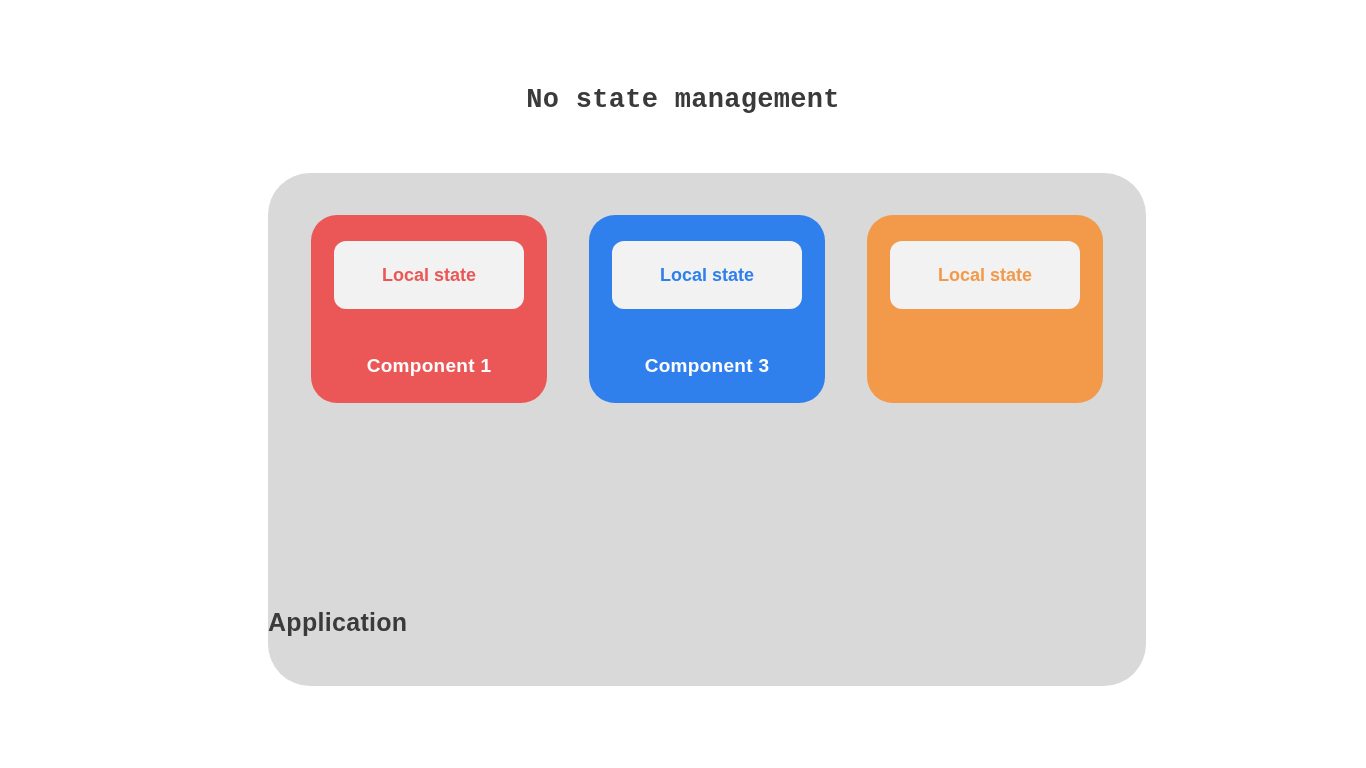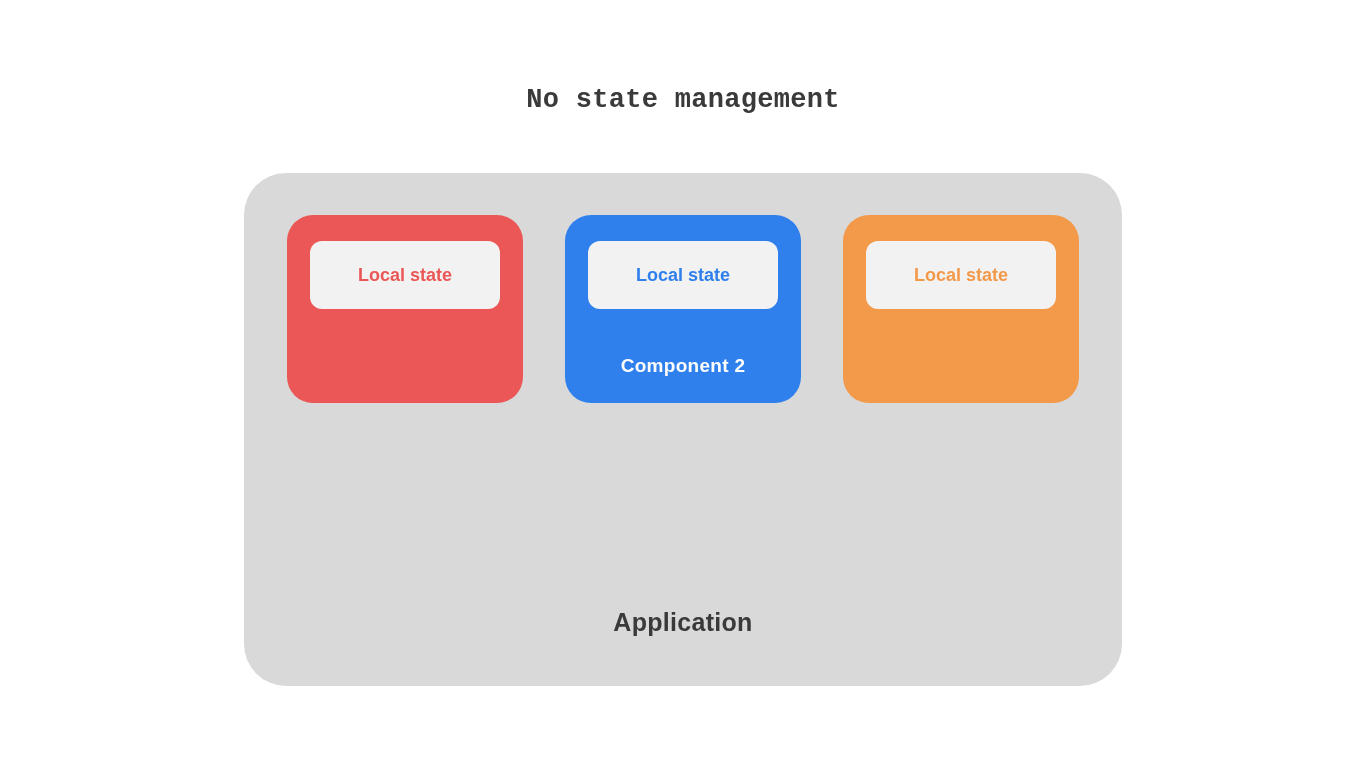--- a/index.html
+++ b/index.html
@@ -68,45 +68,46 @@
     font-size: 19px;
     font-weight: 700;
     color: #fdfdfd;
     letter-spacing: 0.3px;
   }
   .application-label {
     position: absolute;
     left: 0;
     bottom: 49px;
     width: 100%;
-    text-align: center;
+    text-align: left;
     font-size: 25px;
     font-weight: 700;
     color: #3a3a3a;
     letter-spacing: 0.3px;
   }
 </style>
 </head>
 <body>
 
 <div class="diagram-title">No state management</div>
 
-<div class="app-container" style="background-color: rgb(217, 217, 217);">
+<div class="app-container" style="background-color: rgb(217, 217, 217); margin-left: 24px;">
 
   <div class="component-card card-1" style="background-color: rgb(235, 87, 87);">
     <div class="local-state-box" style="background-color: rgb(242, 242, 242);">
       <span class="local-state-label" style="color: rgb(235, 87, 87);">Local state</span>
     </div>
+    <div class="component-label">Component 1</div>
   </div>
 
   <div class="component-card card-2" style="background-color: rgb(47, 128, 237);">
     <div class="local-state-box" style="background-color: rgb(242, 242, 242);">
       <span class="local-state-label" style="color: rgb(47, 128, 237);">Local state</span>
     </div>
-    <div class="component-label">Component 2</div>
+    <div class="component-label">Component 3</div>
   </div>
 
   <div class="component-card card-3" style="background-color: rgb(242, 153, 74);">
     <div class="local-state-box" style="background-color: rgb(242, 242, 242);">
       <span class="local-state-label" style="color: rgb(242, 153, 74);">Local state</span>
     </div>
   </div>
 
   <div class="application-label">Application</div>
 

